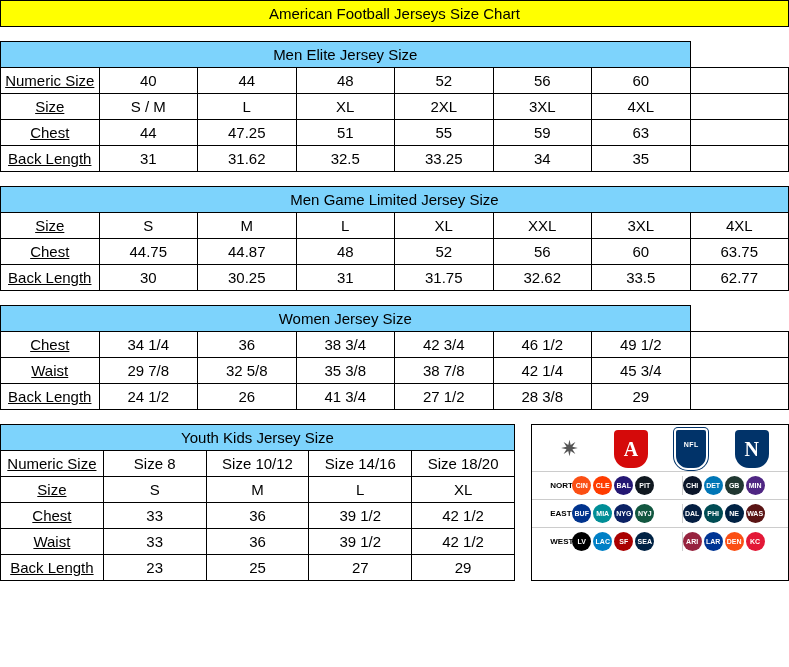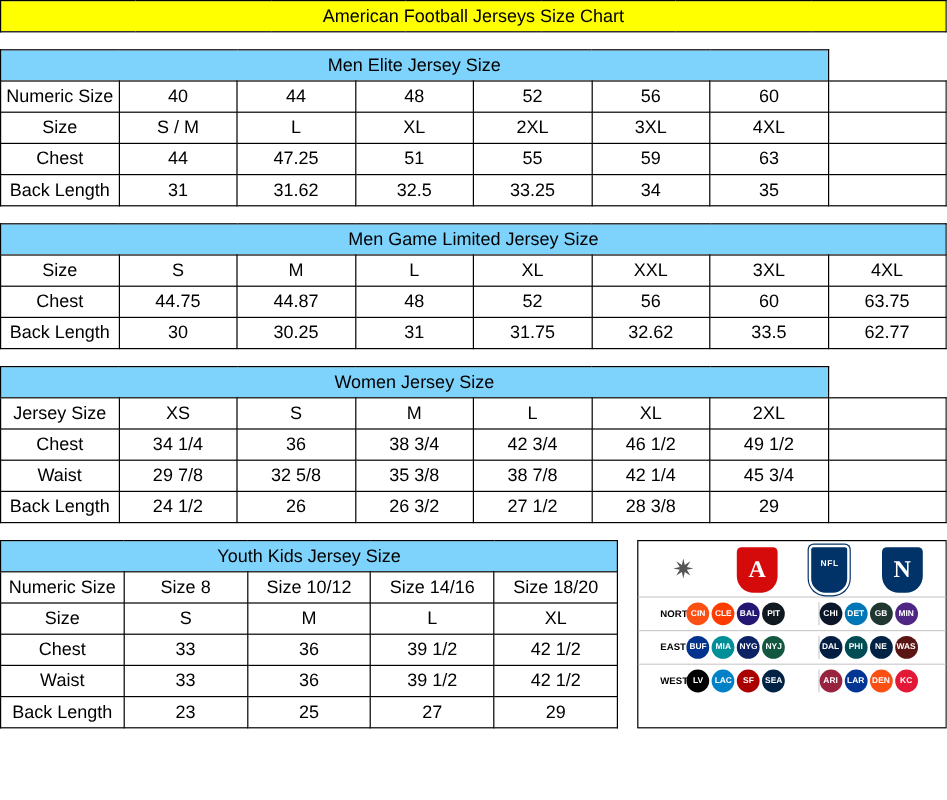--- a/index.html
+++ b/index.html
@@ -48,20 +48,21 @@
   .section-head td {
     background: #7dd3fc;
     font-size: 17px;
     height: 28px;
   }
   .spacer {
     height: 14px;
   }
   .lbl {
     font-size: 15px;
+    text-decoration: underline;
   }
 
   
   .bottom-wrap {
     display: flex;
     width: 789px;
   }
   .bottom-left {
     width: 565px;
   }
@@ -262,30 +263,20 @@
           </tr>
         </tbody>
       </table>
       <div class="spacer"></div>
       <table class="grid">
         <tbody>
           <tr class="section-head">
             <td colspan="7">Women Jersey Size</td>
           </tr>
           <tr>
-            <td class="lbl">Jersey Size</td>
-            <td>XS</td>
-            <td>S</td>
-            <td>M</td>
-            <td>L</td>
-            <td>XL</td>
-            <td>2XL</td>
-            <td class="blank"></td>
-          </tr>
-          <tr>
             <td class="lbl">Chest</td>
             <td>34 1/4</td>
             <td>36</td>
             <td>38 3/4</td>
             <td>42 3/4</td>
             <td>46 1/2</td>
             <td>49 1/2</td>
             <td class="blank"></td>
           </tr>
           <tr>
@@ -295,21 +286,21 @@
             <td>35 3/8</td>
             <td>38 7/8</td>
             <td>42 1/4</td>
             <td>45 3/4</td>
             <td class="blank"></td>
           </tr>
           <tr>
             <td class="lbl">Back Length</td>
             <td>24 1/2</td>
             <td>26</td>
-            <td>26 3/2</td>
+            <td>41 3/4</td>
             <td>27 1/2</td>
             <td>28 3/8</td>
             <td>29</td>
             <td class="blank"></td>
           </tr>
         </tbody>
       </table>
     </div>
 
   <div class="spacer"></div>

